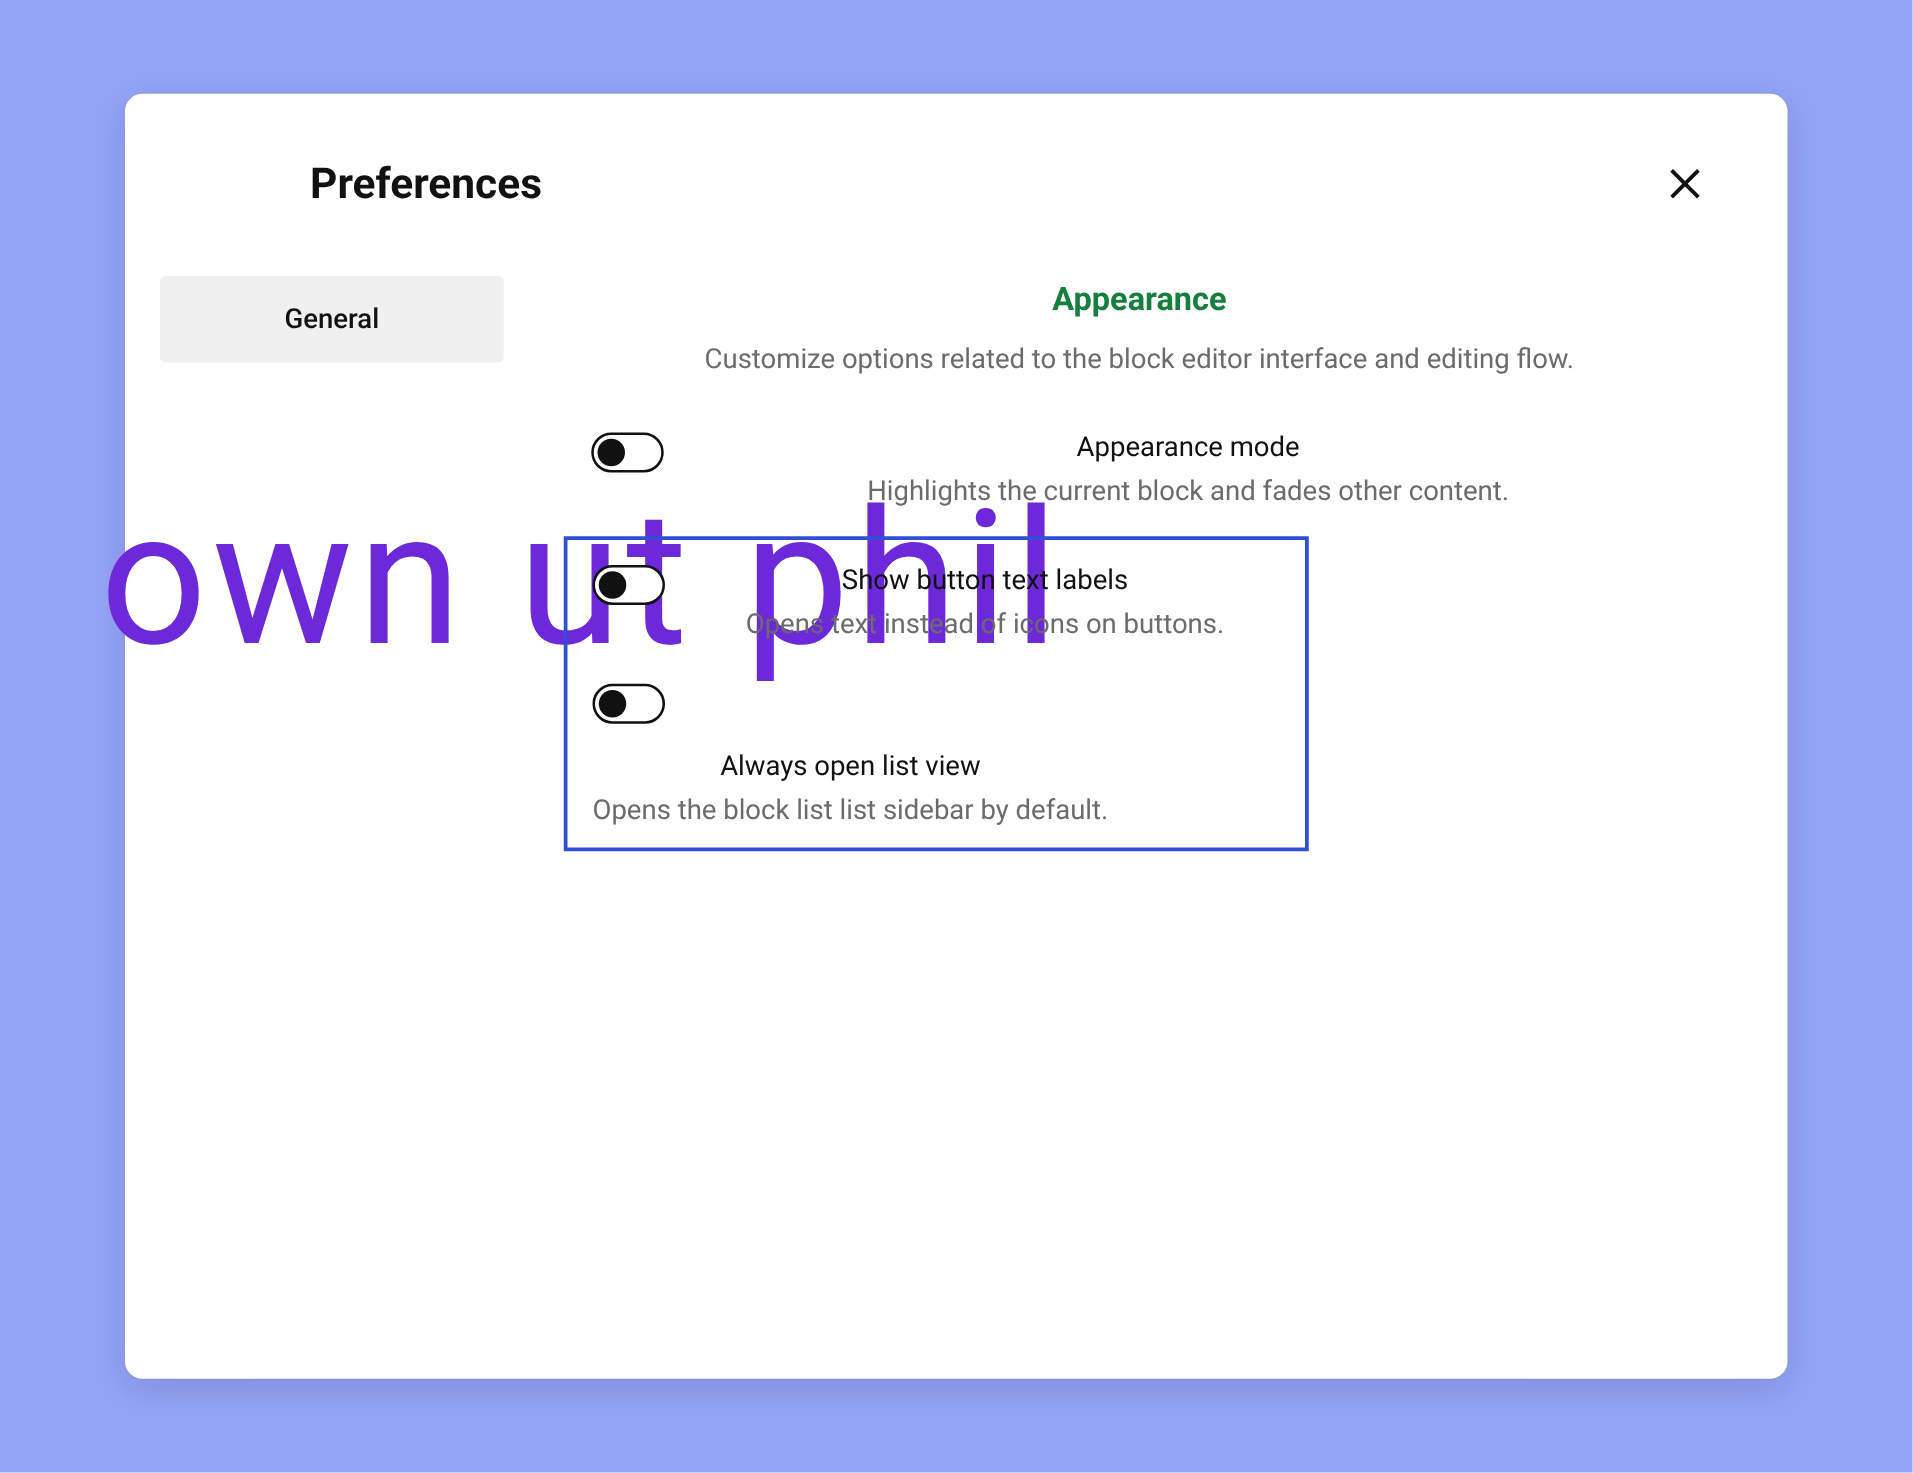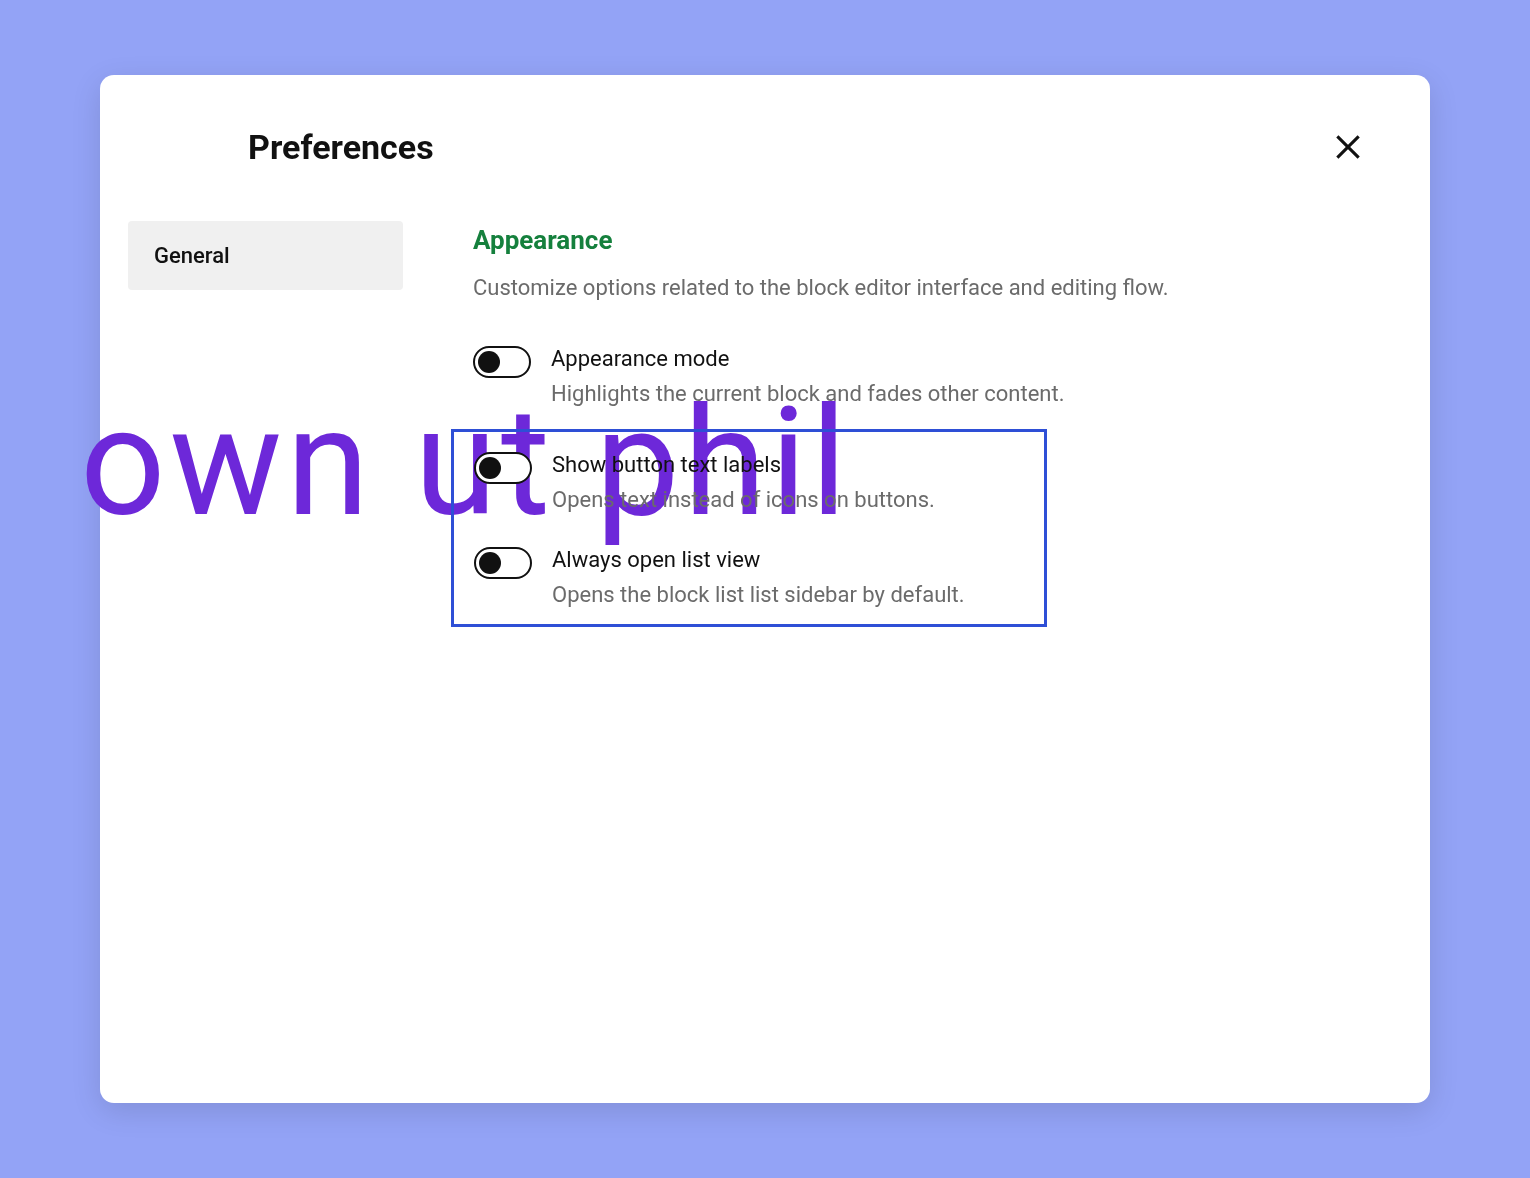--- a/index.html
+++ b/index.html
@@ -42,20 +42,21 @@
     cursor: pointer;
     display: flex;
     align-items: center;
     justify-content: center;
     margin-right: -20px;
   }
   .close-btn svg { width: 32px; height: 32px; stroke: #111; stroke-width: 2.3; }
   .modal-body {
     display: flex;
     gap: 70px;
+    text-align: center;
   }
   .sidebar {
     width: 275px;
     flex-shrink: 0;
   }
   .sidebar-item {
     padding: 22px 26px;
     font-size: 22px;
     font-weight: 500;
     color: #111;
@@ -119,21 +120,21 @@
     color: #6b6b6b;
     line-height: 1.55;
     margin-top: 2px;
   }
   .highlight-box {
     border: 3px solid #2e4fd6;
     margin-left: -22px;
     padding: 8px 20px 6px 20px;
     width: 596px;
   }
-  .highlight-box .setting-row:last-child { padding-bottom: 6px; }
+  .highlight-box .setting-row:last-child { padding-bottom: 6px; flex-direction: column; }
   .bg-text {
     position: absolute;
     top: 300px;
     left: -20px;
     right: -20px;
     font-size: 150px;
     font-weight: 400;
     color: #6d28d9;
     white-space: nowrap;
     overflow: hidden;

